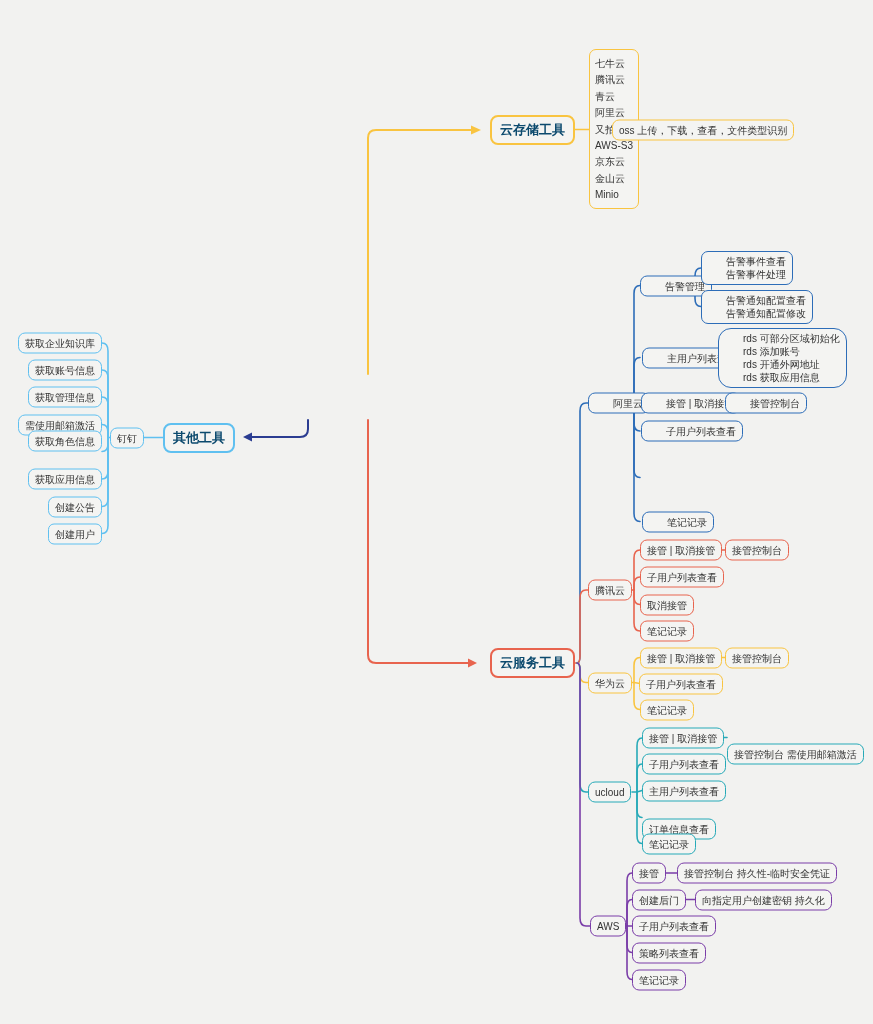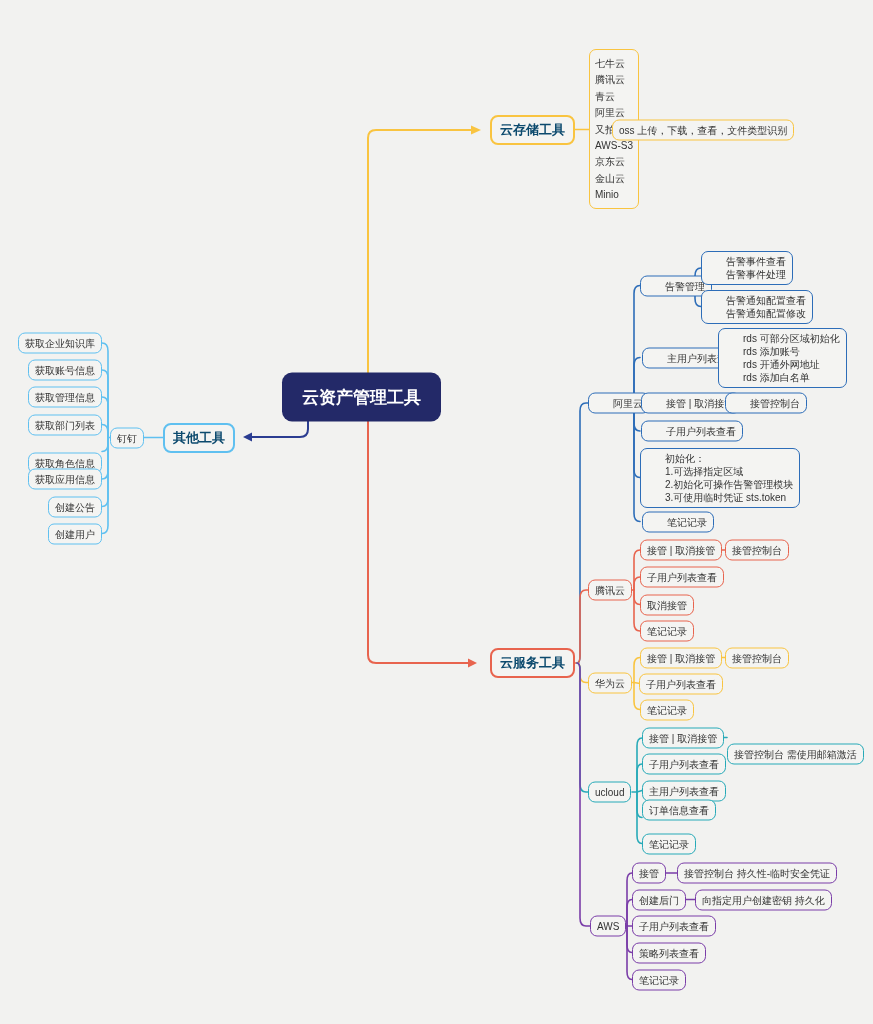--- a/index.html
+++ b/index.html
@@ -125,96 +125,89 @@
       <path class="st-purple" d="M627 926 L627 881 Q627 873 632 873"></path>
       <path class="st-purple" d="M627 926 L627 907.5 Q627 899.5 632 899.5"></path>
       <path class="st-purple" d="M627 926 L632 926"></path>
       <path class="st-purple" d="M627 926 L627 944.5 Q627 952.5 632 952.5"></path>
       <path class="st-purple" d="M627 926 L627 971.5 Q627 979.5 632 979.5"></path>
       <path class="st-purple" d="M663 873 L677 873"></path>
       <path class="st-purple" d="M683 899.5 L695 899.5"></path>
     </g>
   </svg>
 
-  <div class="central" style="left:282px;top:397px;">云资产管理工具</div>
 
   <div class="node lg b-yellow" style="left:490px;top:129.5px;">云存储工具</div>
   <div class="node b-yellow list" style="left:589px;top:129px;">
     <div>七牛云</div>
     <div>腾讯云</div>
     <div>青云</div>
     <div>阿里云</div>
     <div>又拍云</div>
     <div>AWS-S3</div>
     <div>京东云</div>
     <div>金山云</div>
     <div>Minio</div>
   </div>
   <div class="node b-yellow" style="left:612px;top:129.5px;">oss 上传，下载，查看，文件类型识别</div>
 
   <div class="node lg b-lblue" style="left:163px;top:437.5px;">其他工具</div>
   <div class="node b-lblue" style="right:729px;top:437.5px;">钉钉</div>
   <div class="node b-lblue" style="right:771px;top:343px;">获取企业知识库</div>
   <div class="node b-lblue" style="right:771px;top:370px;">获取账号信息</div>
   <div class="node b-lblue" style="right:771px;top:397px;">获取管理信息</div>
-  <div class="node b-lblue" style="right:771px;top:424.5px;">获取部门列表</div>
-  <div class="node b-lblue" style="right:771px;top:463px;">获取角色信息</div>
+  <div class="node b-lblue" style="right:771px;top:424.5px;">需使用邮箱激活</div>
+  <div class="node b-lblue" style="right:771px;top:441px;">获取角色信息</div>
   <div class="node b-lblue" style="right:771px;top:479px;">获取应用信息</div>
   <div class="node b-lblue" style="right:771px;top:506.5px;">创建公告</div>
   <div class="node b-lblue" style="right:771px;top:533.5px;border-radius:6px;">创建用户</div>
 
   <div class="node lg b-coral" style="left:490px;top:663px;">云服务工具</div>
 
   <div class="node b-blue" style="left:588px;top:403px;">阿里云</div>
   <div class="node b-blue" style="left:640px;top:285.5px;">告警管理</div>
   <div class="node b-blue multi" style="left:701px;top:268px;">
     <div>告警事件查看</div>
     <div>告警事件处理</div>
   </div>
   <div class="node b-blue multi" style="left:701px;top:306.5px;">
     <div>告警通知配置查看</div>
     <div>告警通知配置修改</div>
   </div>
   <div class="node b-blue" style="left:642px;top:357.5px;">主用户列表查看</div>
-  <div class="node b-blue multi" style="left:718px;top:357.5px;">
+  <div class="node b-blue multi" style="left:718px;top:357.5px;border-radius:13px;">
     <div>rds 可部分区域初始化</div>
     <div>rds 添加账号</div>
     <div>rds 开通外网地址</div>
-    <div>rds 添加白名单</div>
+    <div>rds 获取应用信息</div>
   </div>
   <div class="node b-blue" style="left:641px;top:403px;">接管 | 取消接管</div>
   <div class="node b-blue" style="left:725px;top:403px;">接管控制台</div>
   <div class="node b-blue" style="left:641px;top:431px;">子用户列表查看</div>
-  <div class="node b-blue multi" style="left:640px;top:477.5px;">
-    <div>初始化：</div>
-    <div>1.可选择指定区域</div>
-    <div>2.初始化可操作告警管理模块</div>
-    <div>3.可使用临时凭证 sts.token</div>
-  </div>
   <div class="node b-blue" style="left:642px;top:521.5px;">笔记记录</div>
 
   <div class="node b-coral" style="left:588px;top:590px;">腾讯云</div>
   <div class="node b-coral" style="left:640px;top:550px;">接管 | 取消接管</div>
   <div class="node b-coral" style="left:725px;top:550px;">接管控制台</div>
   <div class="node b-coral" style="left:640px;top:577px;">子用户列表查看</div>
   <div class="node b-coral" style="left:640px;top:604.5px;">取消接管</div>
   <div class="node b-coral" style="left:640px;top:631px;">笔记记录</div>
 
   <div class="node b-yellow" style="left:588px;top:682.5px;">华为云</div>
   <div class="node b-yellow" style="left:640px;top:657.5px;">接管 | 取消接管</div>
   <div class="node b-yellow" style="left:725px;top:657.5px;">接管控制台</div>
   <div class="node b-yellow" style="left:639px;top:683.5px;">子用户列表查看</div>
   <div class="node b-yellow" style="left:640px;top:709.5px;">笔记记录</div>
 
   <div class="node b-teal" style="left:588px;top:792px;">ucloud</div>
   <div class="node b-teal" style="left:642px;top:737.5px;">接管 | 取消接管</div>
   <div class="node b-teal" style="left:727px;top:737.5px;margin-top:16px;">接管控制台 需使用邮箱激活</div>
   <div class="node b-teal" style="left:642px;top:764px;">子用户列表查看</div>
   <div class="node b-teal" style="left:642px;top:790.5px;">主用户列表查看</div>
-  <div class="node b-teal" style="left:642px;top:810px;">订单信息查看</div>
+  <div class="node b-teal" style="left:642px;top:829px;">订单信息查看</div>
   <div class="node b-teal" style="left:642px;top:843.5px;">笔记记录</div>
 
   <div class="node b-purple" style="left:590px;top:926px;">AWS</div>
   <div class="node b-purple" style="left:632px;top:873px;">接管</div>
   <div class="node b-purple" style="left:677px;top:873px;">接管控制台 持久性-临时安全凭证</div>
   <div class="node b-purple" style="left:632px;top:899.5px;">创建后门</div>
   <div class="node b-purple" style="left:695px;top:899.5px;">向指定用户创建密钥 持久化</div>
   <div class="node b-purple" style="left:632px;top:926px;">子用户列表查看</div>
   <div class="node b-purple" style="left:632px;top:952.5px;">策略列表查看</div>
   <div class="node b-purple" style="left:632px;top:979.5px;">笔记记录</div>

